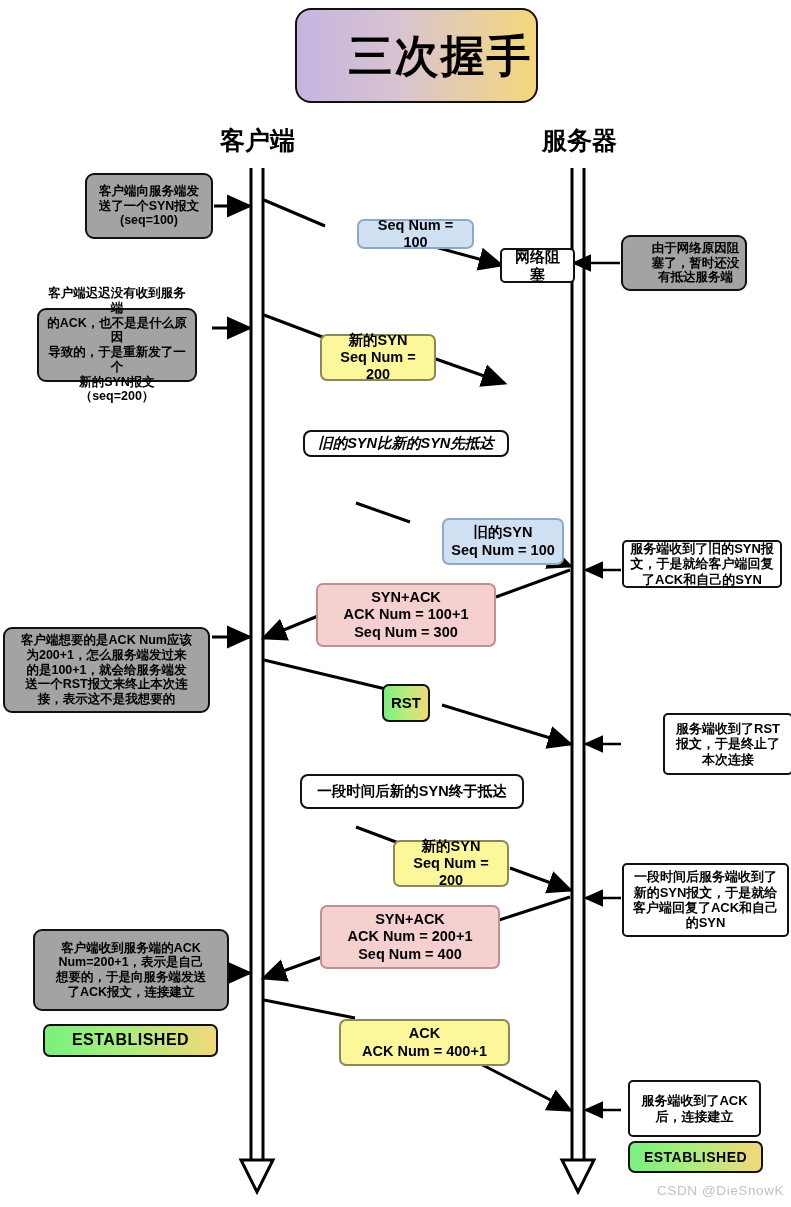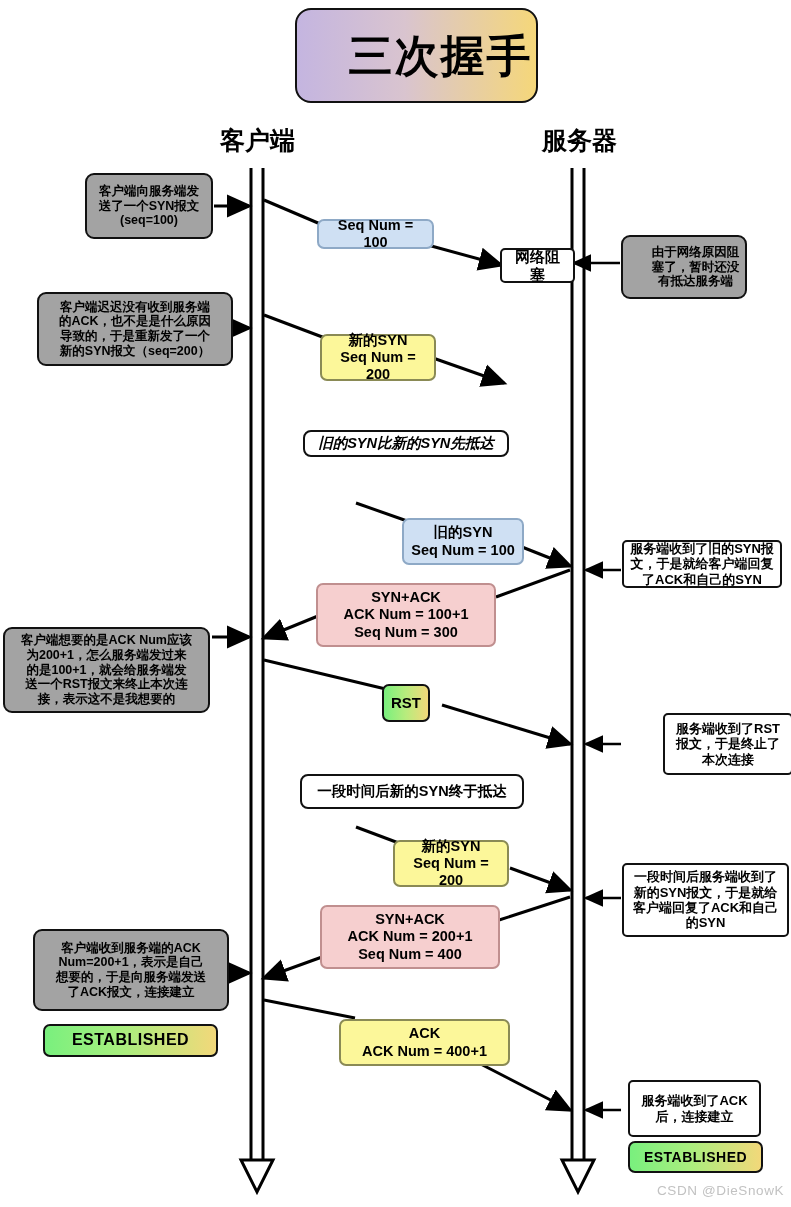--- a/index.html
+++ b/index.html
@@ -80,21 +80,21 @@
     padding: 3px 8px;
   }
 
   
   .msg {
     border: 2px solid #7f7f7f;
     border-radius: 7px;
     font-size: 14.5px;
     padding: 2px 7px;
   }
-  .msg-blue   { background: #cfe0f3; border-color: #8ea9c6; }
+  .msg-blue   { background: #cfe0f3; border-color: #8ea9c6; margin-left: 40px; }
   .msg-yellow { background: #fcf79a; border-color: #8a8a55; }
   .msg-pink   { background: #f6cfcf; border-color: #c08f8f; }
 
   
   .state {
     border: 2px solid #111111;
     border-radius: 7px;
     background: linear-gradient(90deg, #79f07e 0%, #a9ee7e 45%, #f2d87a 100%);
     font-size: 16px;
     letter-spacing: 0.5px;
@@ -183,26 +183,26 @@
 
   <div class="node title-box" style="left:295px; top:8px; width:243px; height:95px;">三次握手</div>
 
   <div class="node col-header" style="left:205px; top:126px; width:105px; height:30px;">客户端</div>
   <div class="node col-header" style="left:527px; top:126px; width:105px; height:30px;">服务器</div>
 
   <div class="node anno" style="left:85px; top:173px; width:128px; height:66px;">客户端向服务端发
 送了一个SYN报文
 (seq=100)</div>
 
-  <div class="node anno" style="left:37px; top:292px; width:196px; height:74px;">客户端迟迟没有收到服务端
+  <div class="node anno" style="left:37px; top:308px; width:160px; height:74px;">客户端迟迟没有收到服务端
 的ACK，也不是是什么原因
 导致的，于是重新发了一个
 新的SYN报文（seq=200）</div>
 
-  <div class="node anno" style="left:621px; top:235px; width:126px; height:64px;padding-left:28px;">由于网络原因阻
+  <div class="node anno" style="left:621px; top:235px; width:126px; height:56px;padding-left:28px;">由于网络原因阻
 塞了，暂时还没
 有抵达服务端</div>
 
   <div class="node anno-sq" style="left:622px; top:540px; width:160px; height:48px;">服务端收到了旧的SYN报
 文，于是就给客户端回复
 了ACK和自己的SYN</div>
 
   <div class="node anno" style="left:3px; top:595px; width:207px; height:86px;margin-top:32px;">客户端想要的是ACK Num应该
 为200+1，怎么服务端发过来
 的是100+1，就会给服务端发

